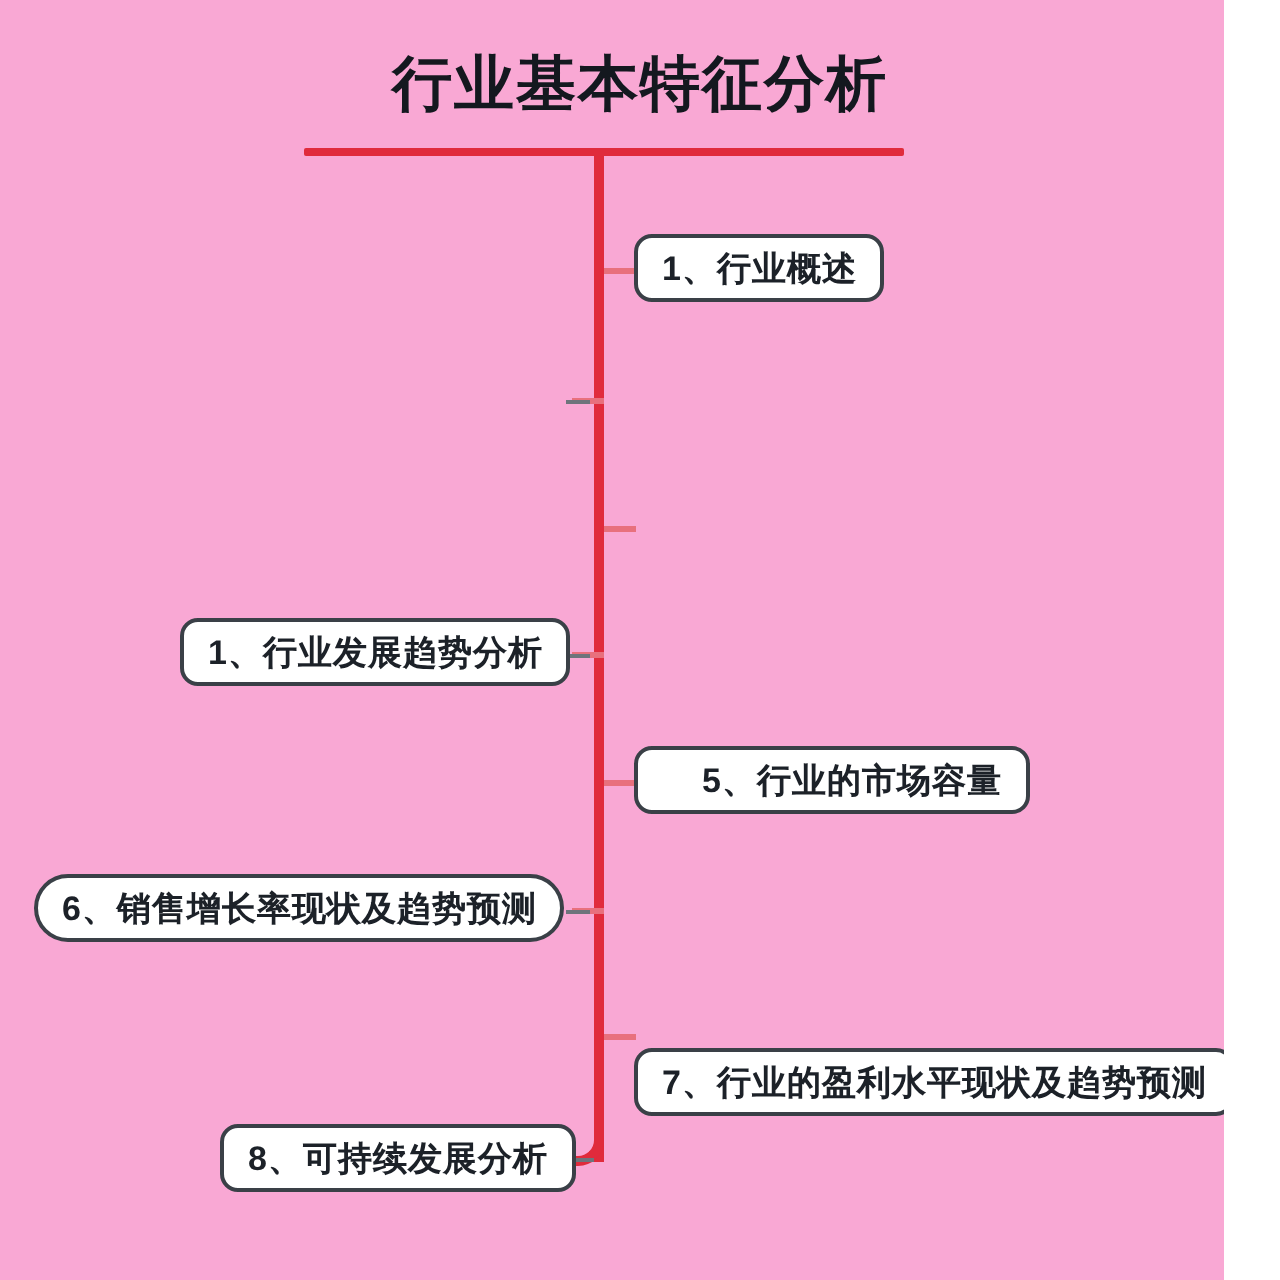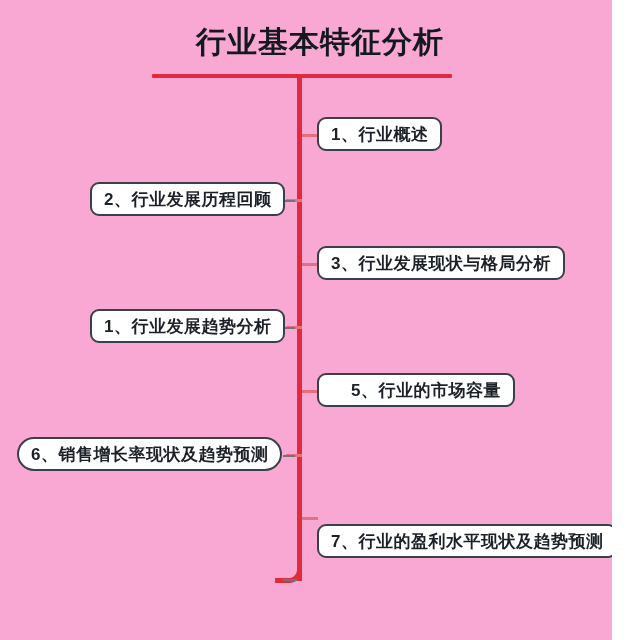--- a/index.html
+++ b/index.html
@@ -113,26 +113,25 @@
   <div class="connector" style="left:286px; top:326px; width:16px;"></div>
   <div class="connector dark" style="left:283px; top:327px; width:12px;"></div>
   <div class="connector" style="left:302px; top:390px; width:16px;"></div>
   <div class="connector" style="left:286px; top:454px; width:16px;"></div>
   <div class="connector dark" style="left:283px; top:455px; width:12px;"></div>
   <div class="connector" style="left:302px; top:517px; width:16px;"></div>
   <div class="connector dark" style="left:283px; top:579px; width:14px;"></div>
 
   <div class="node" style="left:317px; top:117px;">1、行业概述</div>
 
-  <div class="node" style="left:90px; top:182px;">2、行业发展历程回顾</div>
 
-  <div class="node" style="left:317px; top:246px;">3、行业发展现状与格局分析</div>
 
   <div class="node" style="left:90px; top:309px;">1、行业发展趋势分析</div>
 
   <div class="node" style="left:317px; top:373px;padding-left:32px;">5、行业的市场容量</div>
 
   <div class="node" style="left:17px; top:437px;border-radius:17px;">6、销售增长率现状及趋势预测</div>
 
   <div class="node" style="left:317px; top:524px;">7、行业的盈利水平现状及趋势预测</div>
 
+  <div class="node" style="left:110px; top:562px;">8、可持续发展分析</div>
 
 </div>
 
 </body></html>

